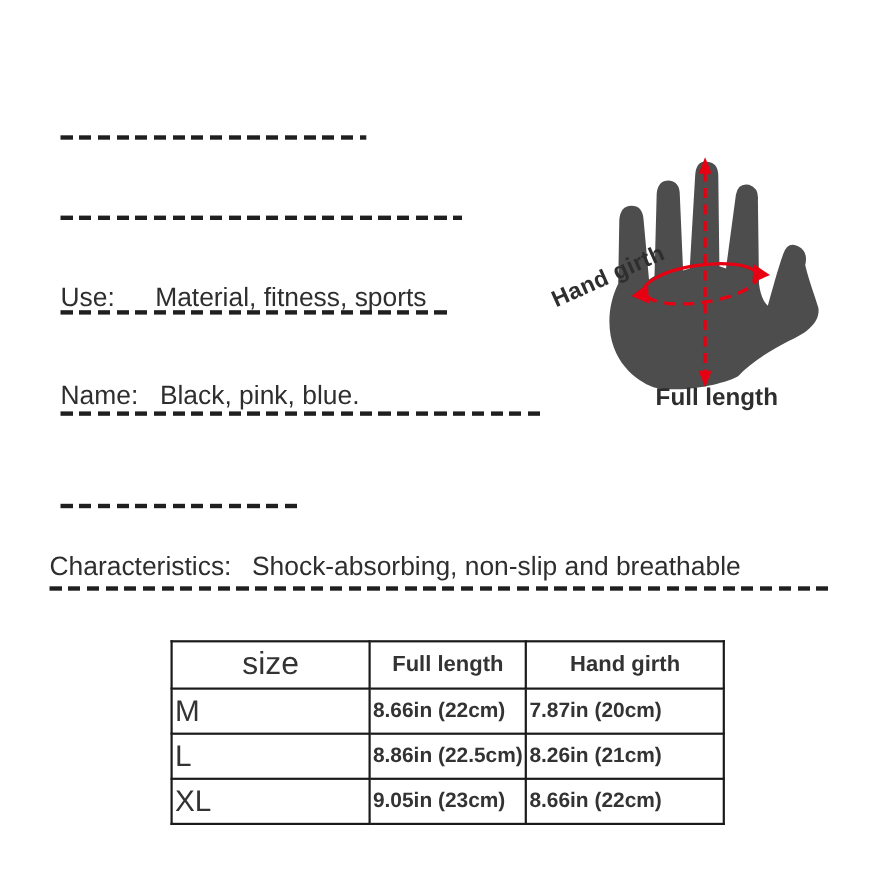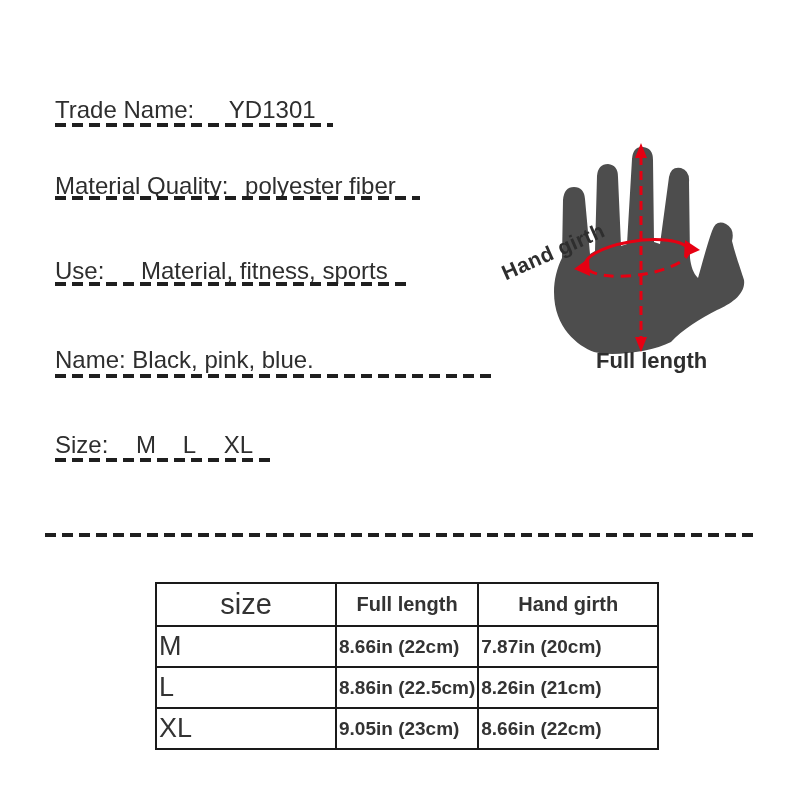--- a/index.html
+++ b/index.html
@@ -44,52 +44,42 @@
   th.th-size{font-size:29px;font-weight:400;}
   th.th-meas{font-size:20px;font-weight:700;}
   td.td-size{font-size:27px;font-weight:400;}
   td.td-meas{font-size:19px;font-weight:700;margin-top:44px;}
 </style>
 </head>
 <body>
 
 <div class="page">
 
-  <div class="field" style="left:55px;top:98px">
-    <span class="lbl">Trade Name:</span>
-    <span class="val" style="margin-left:28px">YD1301</span>
-  </div>
   <div class="dash" style="left:55px;top:123px;width:278px"></div>
 
-  <div class="field" style="left:55px;top:174px">
-    <span class="lbl">Material Quality:</span>
-    <span class="val" style="margin-left:10px">polyester fiber</span>
-  </div>
   <div class="dash" style="left:55px;top:196px;width:365px"></div>
 
   <div class="field" style="left:55px;top:259px">
     <span class="lbl">Use:</span>
     <span class="val" style="margin-left:30px">Material, fitness, sports</span>
   </div>
   <div class="dash" style="left:55px;top:282px;width:353px"></div>
 
   <div class="field" style="left:55px;top:348px">
     <span class="lbl">Name:</span>
-    <span class="val" style="">Black, pink, blue.</span>
+    <span class="val" style="margin-left:13px">Black, pink, blue.</span>
   </div>
   <div class="dash" style="left:55px;top:374px;width:442px"></div>
 
-  <div class="field" style="left:55px;top:433px">
-    <span class="lbl">Size:</span>
-    <span class="val" style="margin-left:21px">M</span>
-    <span class="val" style="margin-left:20px">L</span>
-    <span class="val" style="margin-left:21px">XL</span>
-  </div>
   <div class="dash" style="left:55px;top:458px;width:220px"></div>
 
+  <div class="field" style="left:45px;top:504px">
+    <span class="lbl">Characteristics:</span>
+    <span class="val" style="margin-left:12px">Shock-absorbing, non-slip and breathable</span>
+  </div>
   <div class="dash" style="left:45px;top:533px;width:708px"></div>
 
   <svg class="hand-svg" viewBox="0 0 290 265">
 
     <path fill="#4d4d4d" d="
       M 104 222
       C 88 216, 64 198, 64 162
       C 64 150, 67 138, 72 128
       L 73 70  Q 74 57, 84 57  Q 94 57, 95 69
       L 100 124 L 105 121

